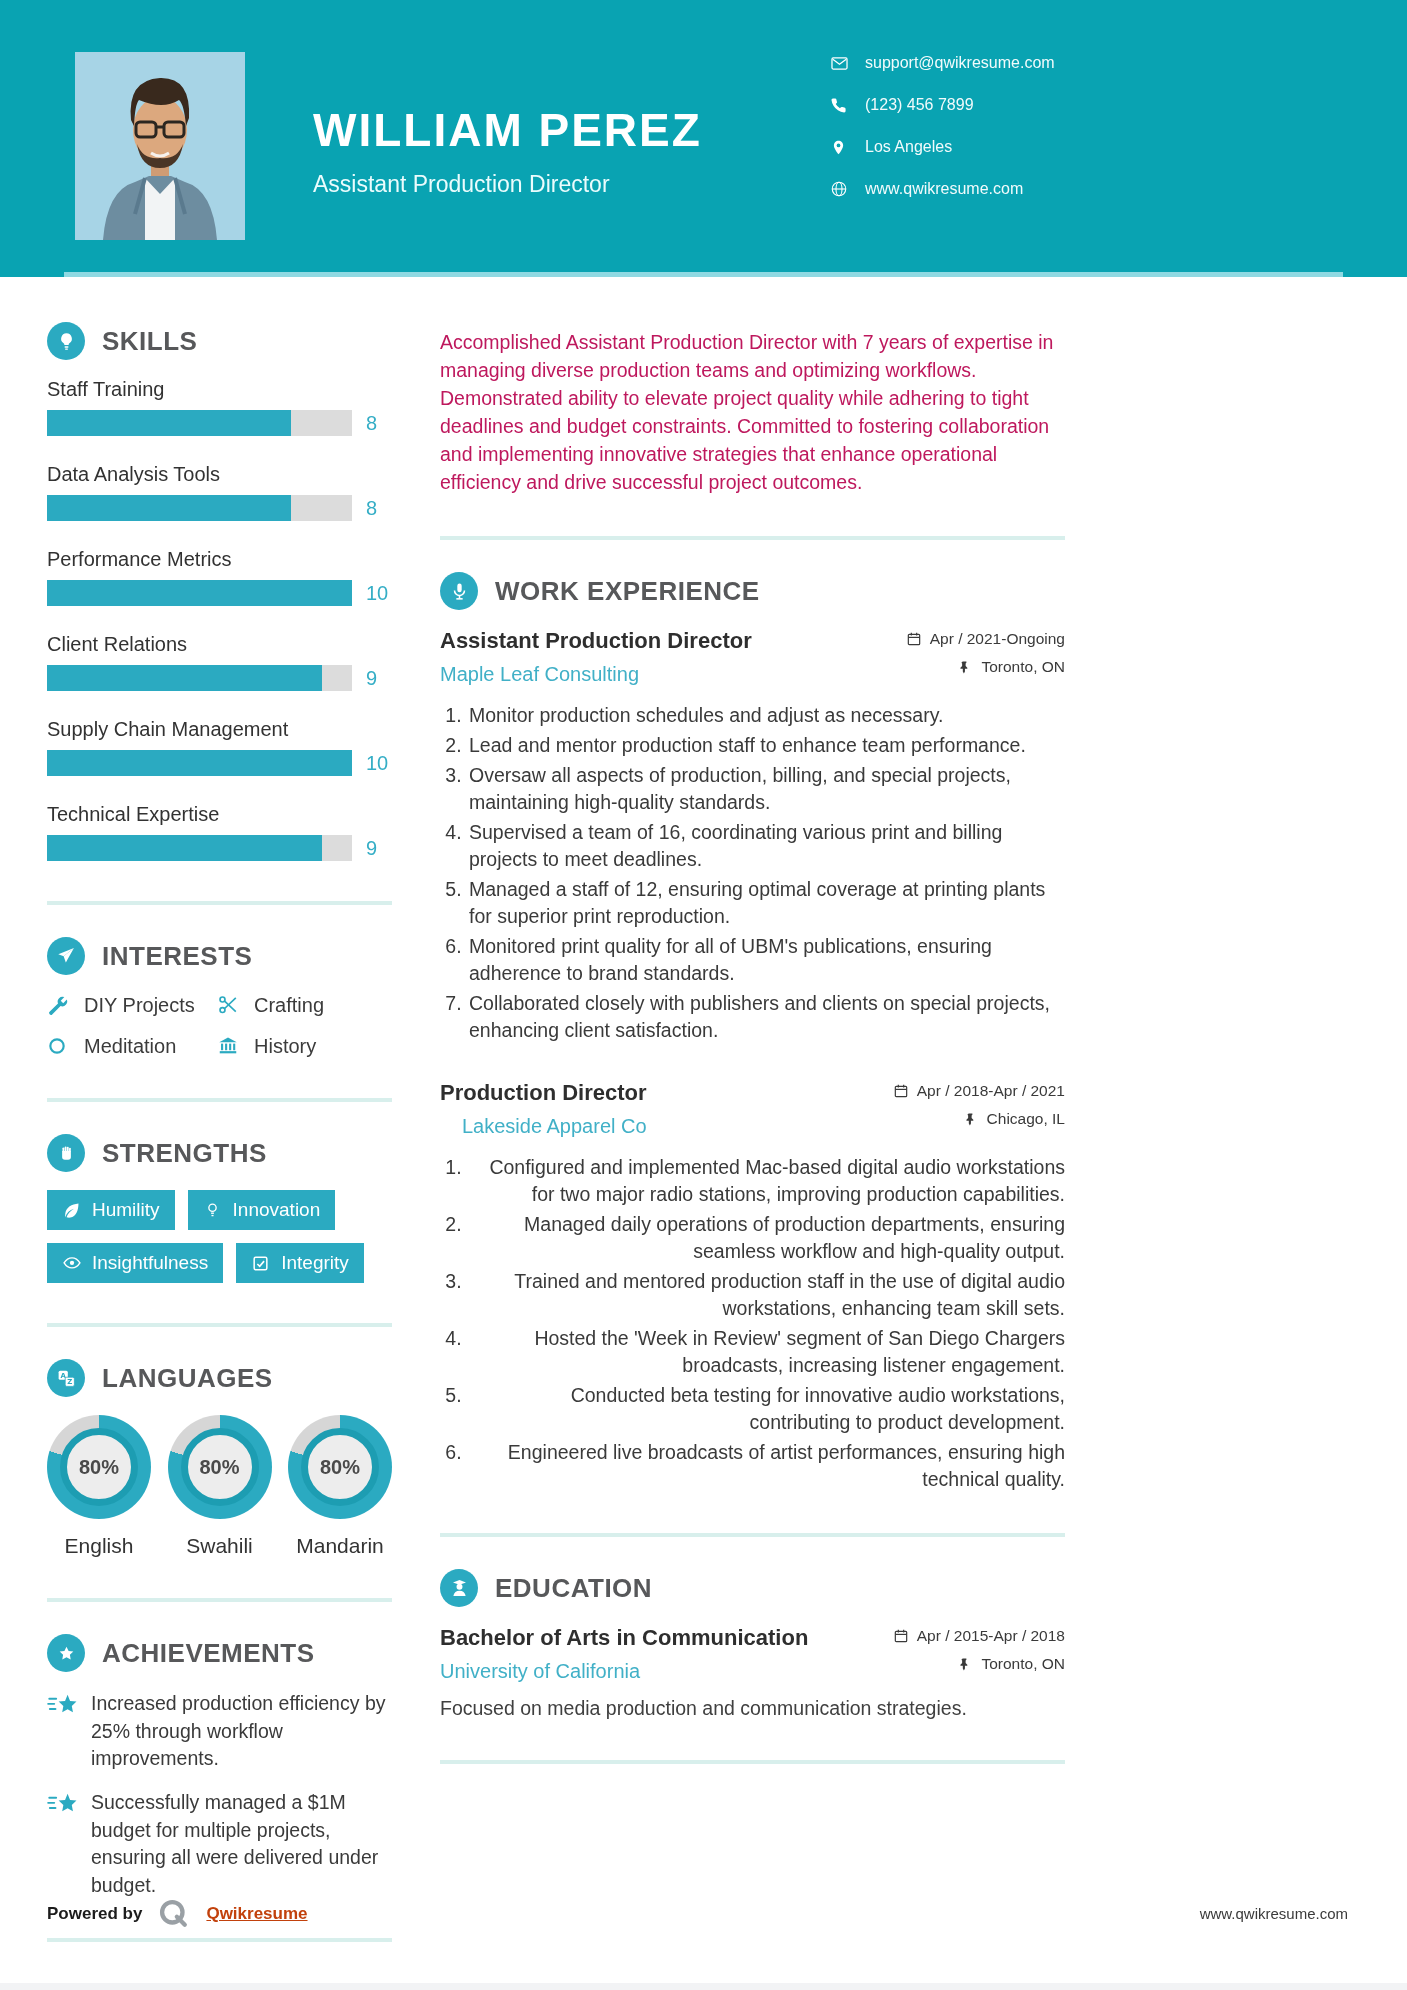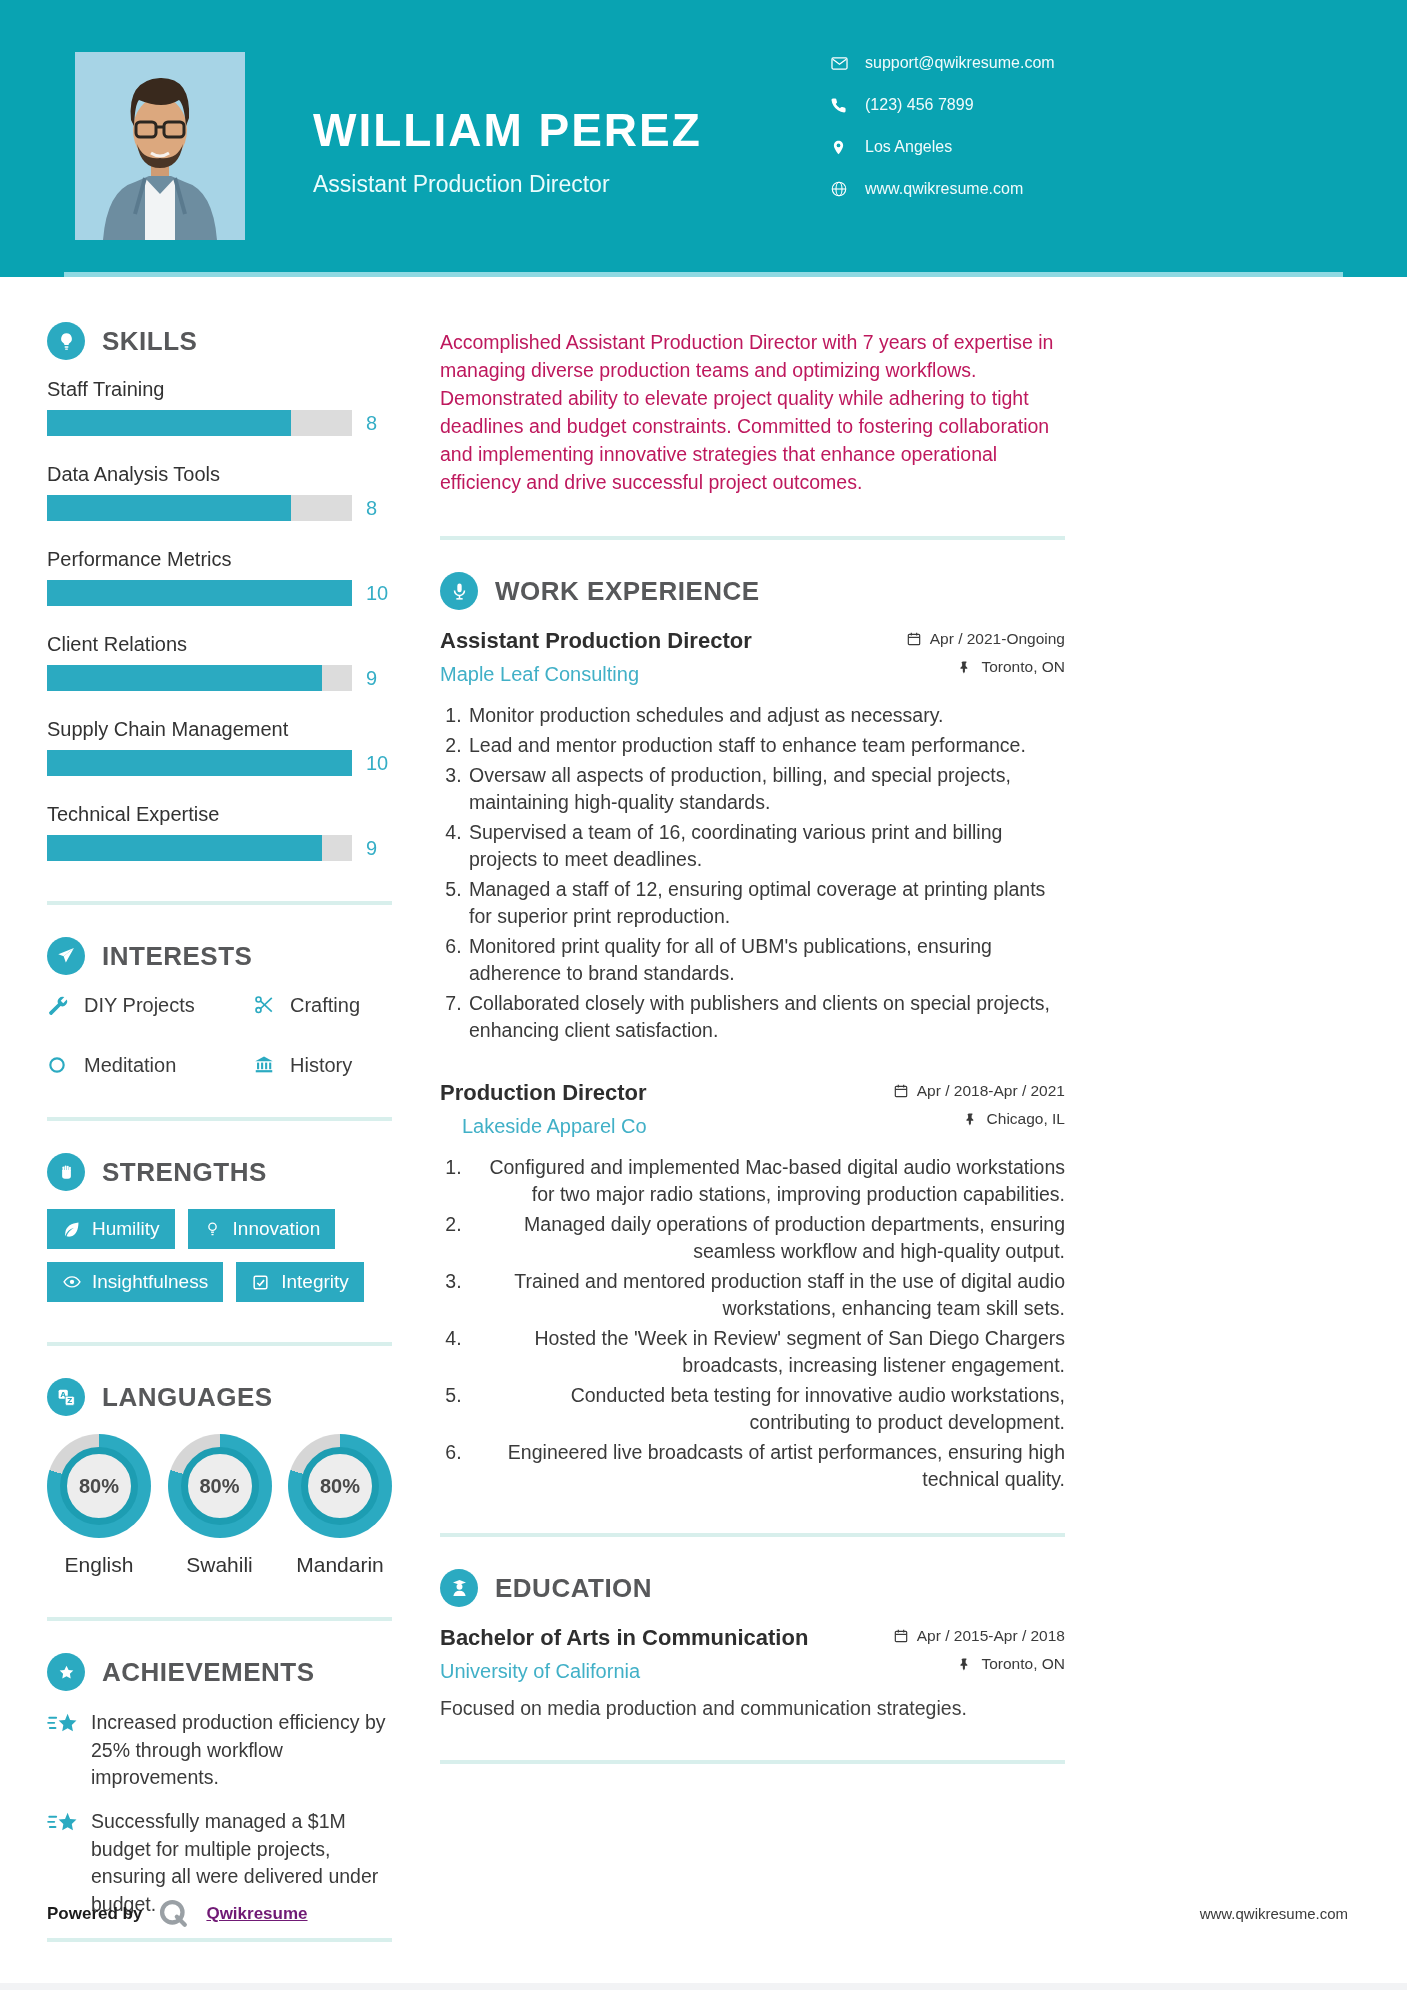--- a/index.html
+++ b/index.html
@@ -33,21 +33,21 @@
 
   
   .skill{margin-bottom:27px;}
   .skill-label{font-size:20px;color:#323232;margin-bottom:9px;}
   .skill-row{display:flex;align-items:center;gap:14px;}
   .skill-track{flex:1;height:26px;background:#dcdcdc;}
   .skill-fill{height:100%;background:#2baac1;}
   .skill-value{width:26px;text-align:left;font-size:20px;color:#35aec6;}
 
   
-  .interest-grid{display:grid;grid-template-columns:170px 1fr;row-gap:17px;margin-top:12px;gap:36px;}
+  .interest-grid{display:grid;grid-template-columns:170px 1fr;row-gap:17px;margin-top:12px;}
   .interest{display:flex;align-items:center;gap:13px;font-size:20px;color:#3b3b3b;}
   .interest .iicon{width:24px;height:24px;flex:0 0 24px;display:flex;align-items:center;}
 
   
   .badges{display:flex;flex-wrap:wrap;gap:13px;margin-top:6px;}
   .badge{display:inline-flex;align-items:center;gap:10px;background:#2baac1;color:#fff;
          padding:9px 15px;font-size:19px;}
   .badge .bicon{width:20px;height:20px;display:flex;align-items:center;}
 
   
@@ -61,21 +61,21 @@
 
   
   .ach{display:flex;gap:12px;margin-bottom:16px;}
   .ach .aicon{width:32px;height:26px;flex:0 0 32px;margin-top:2px;}
   .ach p{margin:0;font-size:19.5px;line-height:1.42;color:#3a3a3a;}
 
   
   .left-footer{position:absolute;left:47px;top:1897px;width:345px;display:flex;align-items:center;gap:9px;}
   .powered{font-size:17px;font-weight:bold;color:#1c1c1c;}
   .qlogo{width:34px;height:34px;margin:0 6px;}
-  .brand-link{font-size:17px;font-weight:bold;color:#701a75;text-decoration:underline;}
+  .brand-link{font-size:17px;font-weight:bold;color:#c2410c;text-decoration:underline;}
   .left-footer-line{position:absolute;left:47px;top:1938px;width:345px;border-top:4px solid #d8efec;}
 
   
   .body-text{margin:6px 0 0;font-size:19.5px;line-height:28px;color:#be185d;}
   .job{margin-top:6px;}
   .job + .job{margin-top:36px;text-align:right;}
   .job-head{display:flex;justify-content:space-between;align-items:flex-start;}
   .job-title{margin:0;font-size:22px;font-weight:bold;color:#2e2e2e;}
   .company{margin-top:9px;font-size:20px;color:#41b0c7;}
   .meta{display:flex;flex-direction:column;align-items:flex-end;gap:10px;padding-top:2px;}

